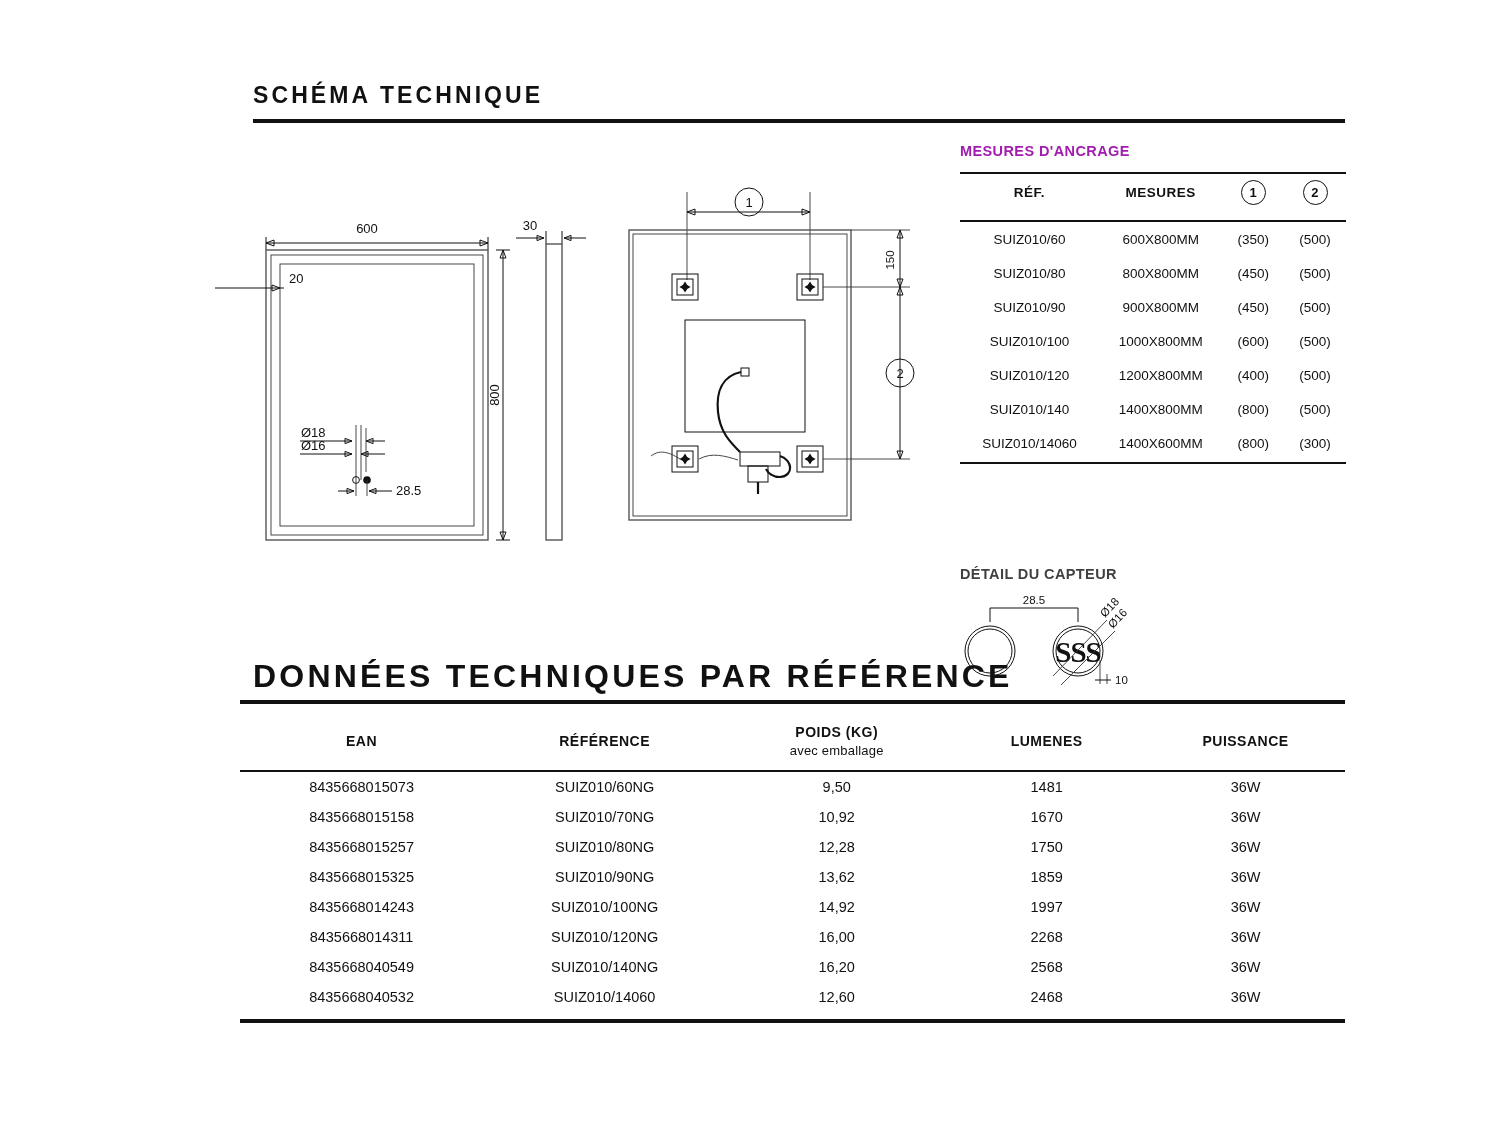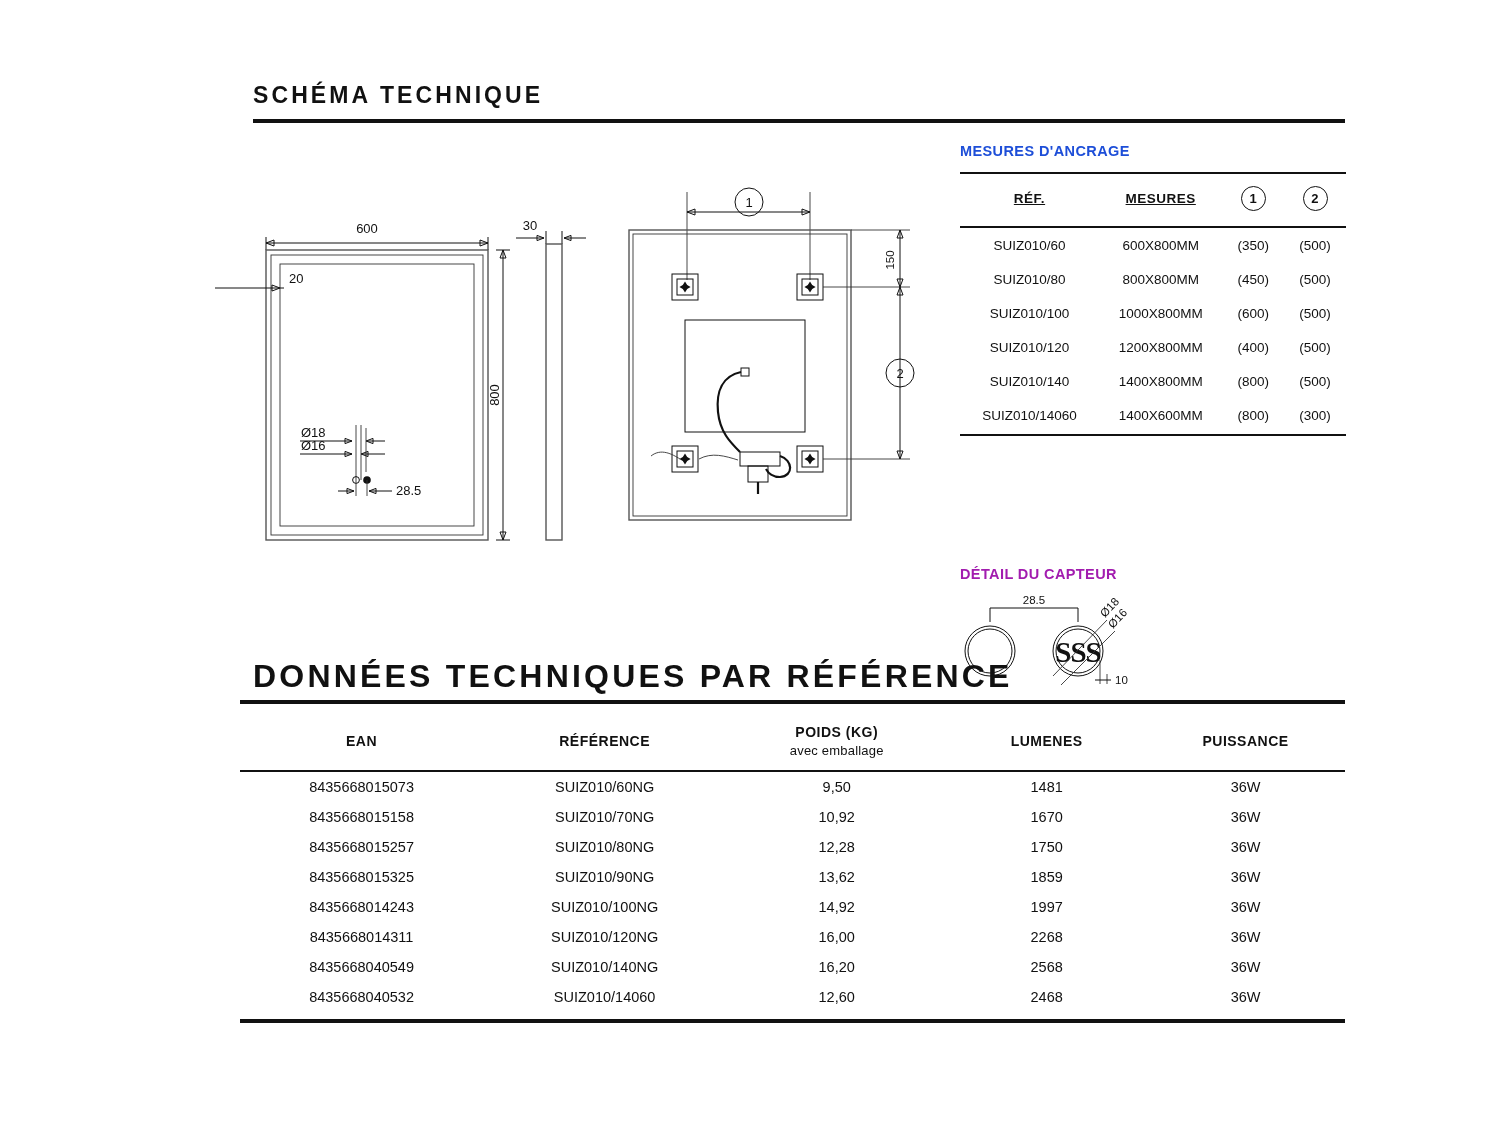--- a/index.html
+++ b/index.html
@@ -93,44 +93,43 @@
   #anchor-block {
     position: absolute;
     left: 920px;
     top: 143px;
     width: 386px;
   }
   #anchor-heading {
     font-size: 14.5px;
     font-weight: bold;
     letter-spacing: 0.4px;
-    color: #1d4ed8;
+    color: #a21caf;
     margin: 0 0 13px 0;
   }
   table.tbl {
     border-collapse: collapse;
     width: 100%;
   }
   table.tbl th, table.tbl td {
     font-weight: normal;
     text-align: center;
     color: #111111;
     white-space: nowrap;
   }
   #anchor-table { font-size: 13.5px; }
   #anchor-table thead th {
     font-weight: bold;
     font-size: 13.5px;
     letter-spacing: 0.5px;
-    padding: 7px 0 11px 0;
+    padding: 1px 0 11px 0;
     border-top: 2.4px solid #111111;
     border-bottom: 2px solid #111111;
     height: 34px;
     vertical-align: middle;
-    text-decoration: underline;
   }
   #anchor-table tbody td {
     padding: 9.5px 0;
     font-size: 13.5px;
   }
   #anchor-table tbody tr:last-child td {
     border-bottom: 2.6px solid #111111;
     padding-bottom: 11px;
   }
   .circ-num {
@@ -152,21 +151,21 @@
   .col-two   { width: 16%; }
 
   
   #sensor-heading {
     position: absolute;
     left: 920px;
     top: 566px;
     font-size: 14.5px;
     font-weight: bold;
     letter-spacing: 0.4px;
-    color: #a21caf;
+    color: #404040;
     white-space: nowrap;
   }
 
   
   #data-block {
     position: absolute;
     left: 200px;
     top: 714px;
     width: 1105px;
   }
@@ -368,20 +367,26 @@
           <td>(350)</td>
           <td>(500)</td>
         </tr>
         <tr>
           <td>SUIZ010/80</td>
           <td>800X800MM</td>
           <td>(450)</td>
           <td>(500)</td>
         </tr>
         <tr>
+          <td>SUIZ010/90</td>
+          <td>900X800MM</td>
+          <td>(450)</td>
+          <td>(500)</td>
+        </tr>
+        <tr>
           <td>SUIZ010/100</td>
           <td>1000X800MM</td>
           <td>(600)</td>
           <td>(500)</td>
         </tr>
         <tr>
           <td>SUIZ010/120</td>
           <td>1200X800MM</td>
           <td>(400)</td>
           <td>(500)</td>

